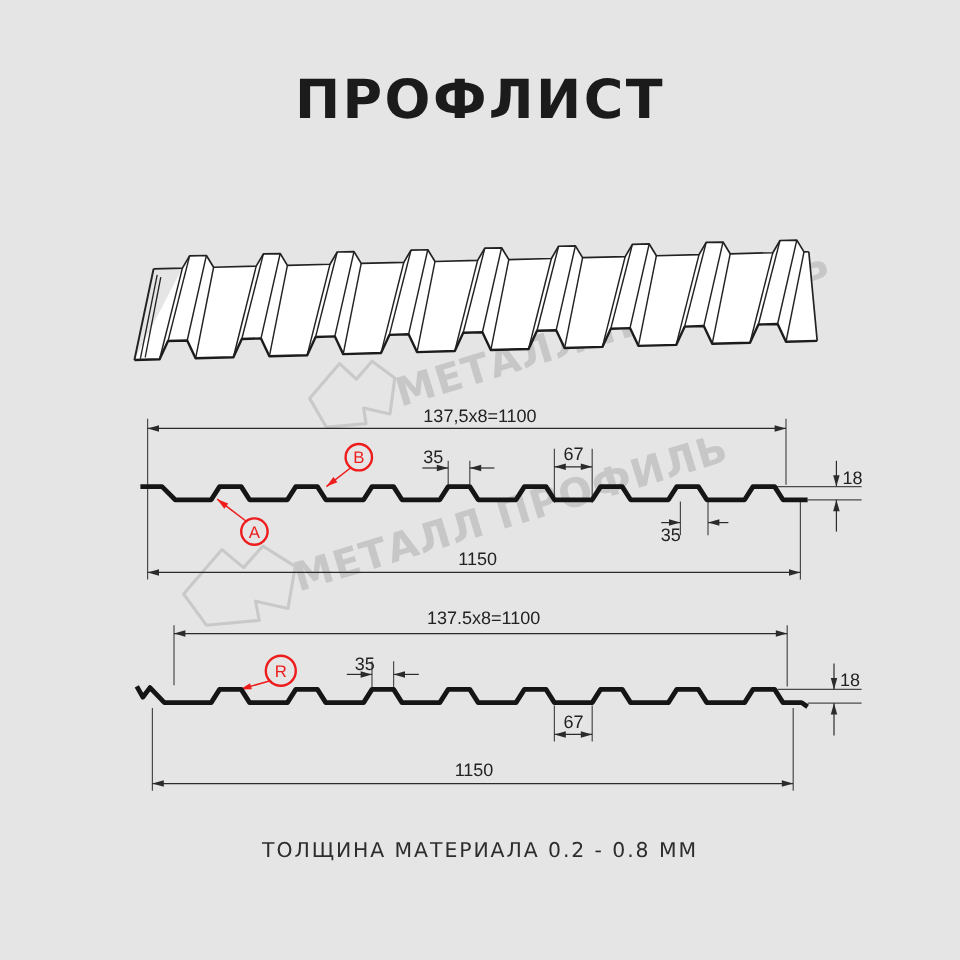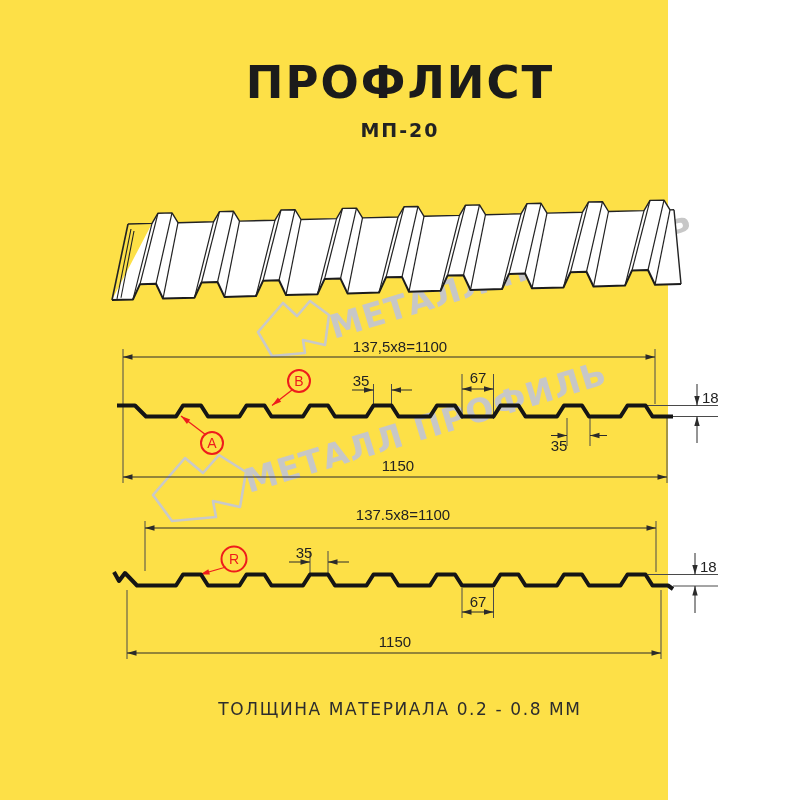--- a/index.html
+++ b/index.html
@@ -1,16 +1,16 @@
 <!DOCTYPE html>
 <html><head>
 <meta charset="utf-8">
 <style>
   html,body{margin:0;padding:0;background:#ffffff;width:800px;height:800px;overflow:hidden;}
-  .stage{position:relative;width:668px;height:800px;background:#fde047;font-family:"Liberation Sans",sans-serif;}
+  .stage{position:relative;width:800px;height:800px;background:#e5e5e5;font-family:"Liberation Sans",sans-serif;}
   .hdr{position:absolute;left:0;top:60px;width:800px;text-align:center;color:#1b1b1b;}
   .hdr-title{font-family:"DejaVu Sans","Liberation Sans",sans-serif;font-size:45px;font-weight:800;letter-spacing:2px;line-height:1;}
   .hdr-sub{margin-top:14px;font-family:"DejaVu Sans","Liberation Sans",sans-serif;font-size:19px;font-weight:600;letter-spacing:2px;color:#222;}
   .ftr{position:absolute;left:0;top:699px;width:800px;text-align:center;
        font-family:"DejaVu Sans","Liberation Sans",sans-serif;
        font-size:17px;font-weight:500;letter-spacing:1.6px;color:#2d2d2d;}
   svg{position:absolute;left:0;top:0;}
   .wm-logo{fill:none;stroke:#c9c9c9;stroke-width:2.6;stroke-linejoin:round;}
   .wm-text{font-family:"DejaVu Sans","Liberation Sans",sans-serif;font-size:33px;font-weight:700;
            letter-spacing:1px;fill:#c7c7c7;}
@@ -19,21 +19,20 @@
   .red-c{fill:none;stroke:#ee1c1c;stroke-width:2;}
   .red-t{font-family:"Liberation Sans",sans-serif;font-size:14px;fill:#ee1c1c;}
 </style>
 </head>
 <body>
 
 <div class="stage">
 
   <div class="hdr">
     <div class="hdr-title">ПРОФЛИСТ</div>
-    <div class="hdr-sub">МП-20</div>
   </div>
 
   <svg width="800" height="800" viewBox="0 0 800 800">
 
     <g>
       <path class="wm-logo" d="M 258 332 L 283 303 L 297 316 L 310 301 L 329 315 L 325 345 L 303 340 L 305 353 L 272 356 Z"></path>
       <text class="wm-text" transform="translate(334,339) rotate(-17)">МЕТАЛЛ ПРОФИЛЬ</text>
     </g>
 
     <g>

